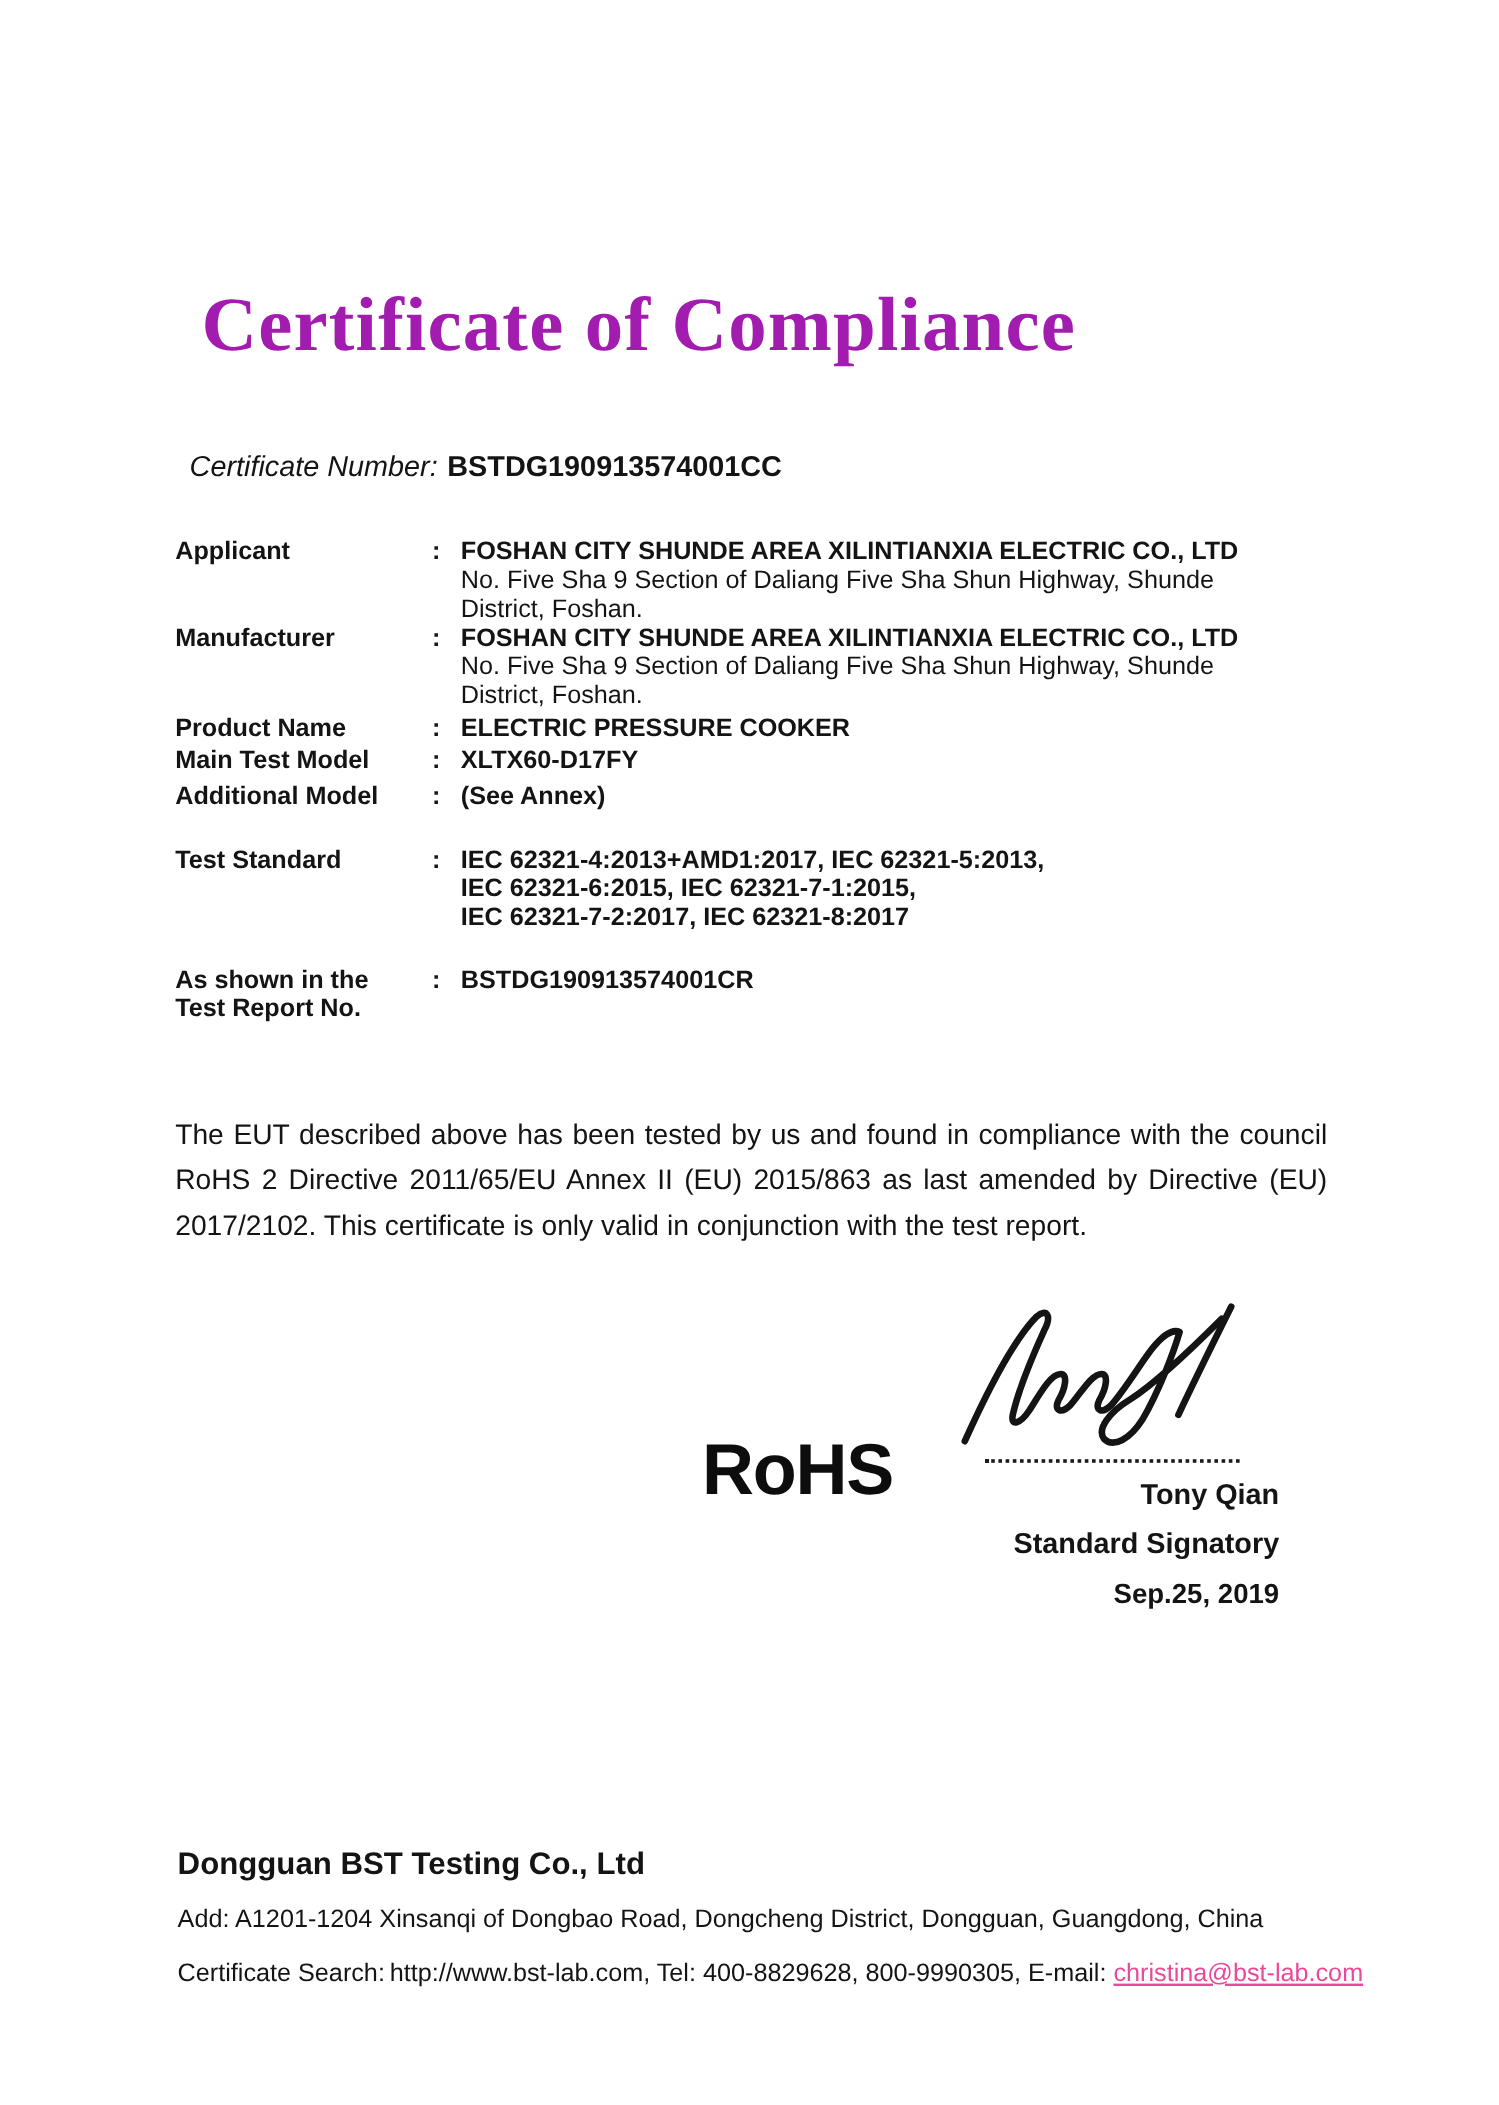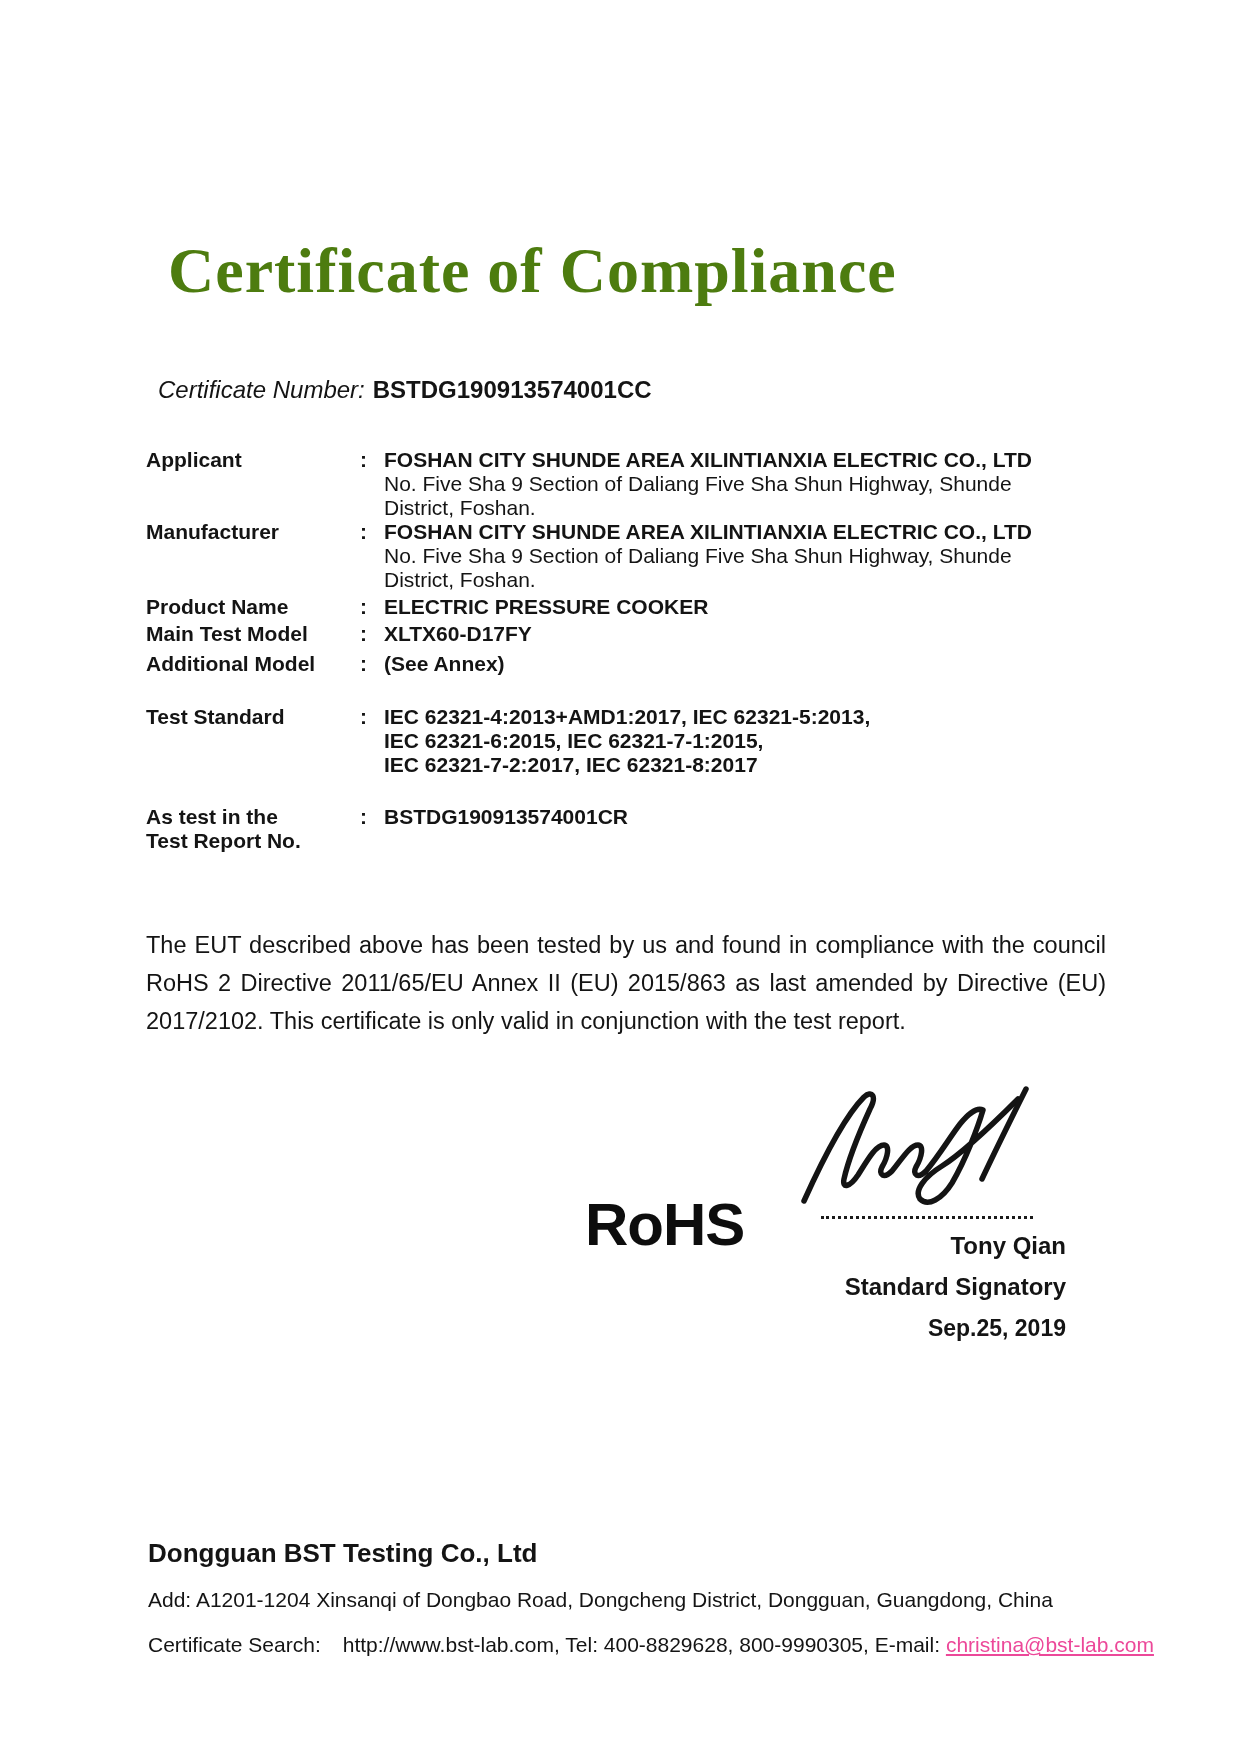--- a/index.html
+++ b/index.html
@@ -57,27 +57,27 @@
     border-top:3px dotted #1b1b1b; height:0;
   }
   .sig-name { font-weight:700; font-size:24px; margin-top:13px; }
   .sig-role { font-weight:700; font-size:24px; margin-top:13px; }
   .sig-date { font-weight:700; font-size:23px; margin-top:14px; }
 
   .footer { position:absolute; left:148px; top:1538px; width:980px; }
   .lab-name { font-weight:700; font-size:26px; }
   .lab-address { font-size:21px; margin-top:19px; }
   .search-line { font-size:21px; margin-top:21px; white-space:nowrap; }
-  .search-line .slbl { margin-right:22px; }
+  .search-line .slbl { margin-right:4px; }
   .email-link { color:#0000cc; text-decoration:underline; }
 </style>
 </head>
 <body>
 
-<div class="page-title" style="color: #4d7c0f;">Certificate of Compliance</div>
+<div class="page-title" style="color: #a21caf;">Certificate of Compliance</div>
 
 <div class="certnum">
   <span class="lbl">Certificate Number:</span><span class="val">BSTDG190913574001CC</span>
 </div>
 
 <div class="info-table">
 
   <div class="row">
     <div class="lblcell">Applicant</div>
     <div class="colon">:</div>
@@ -127,21 +127,21 @@
     <div class="colon">:</div>
     <div class="valcell">
       <div class="b">IEC 62321-4:2013+AMD1:2017, IEC 62321-5:2013,</div>
       <div class="b">IEC 62321-6:2015, IEC 62321-7-1:2015,</div>
       <div class="b">IEC 62321-7-2:2017, IEC 62321-8:2017</div>
     </div>
   </div>
 
   <div class="row mt28">
     <div class="lblcell">
-      <div>As test in the</div>
+      <div>As shown in the</div>
       <div>Test Report No.</div>
     </div>
     <div class="colon">:</div>
     <div class="valcell">
       <div class="b">BSTDG190913574001CR</div>
     </div>
   </div>
 
 </div>
 

